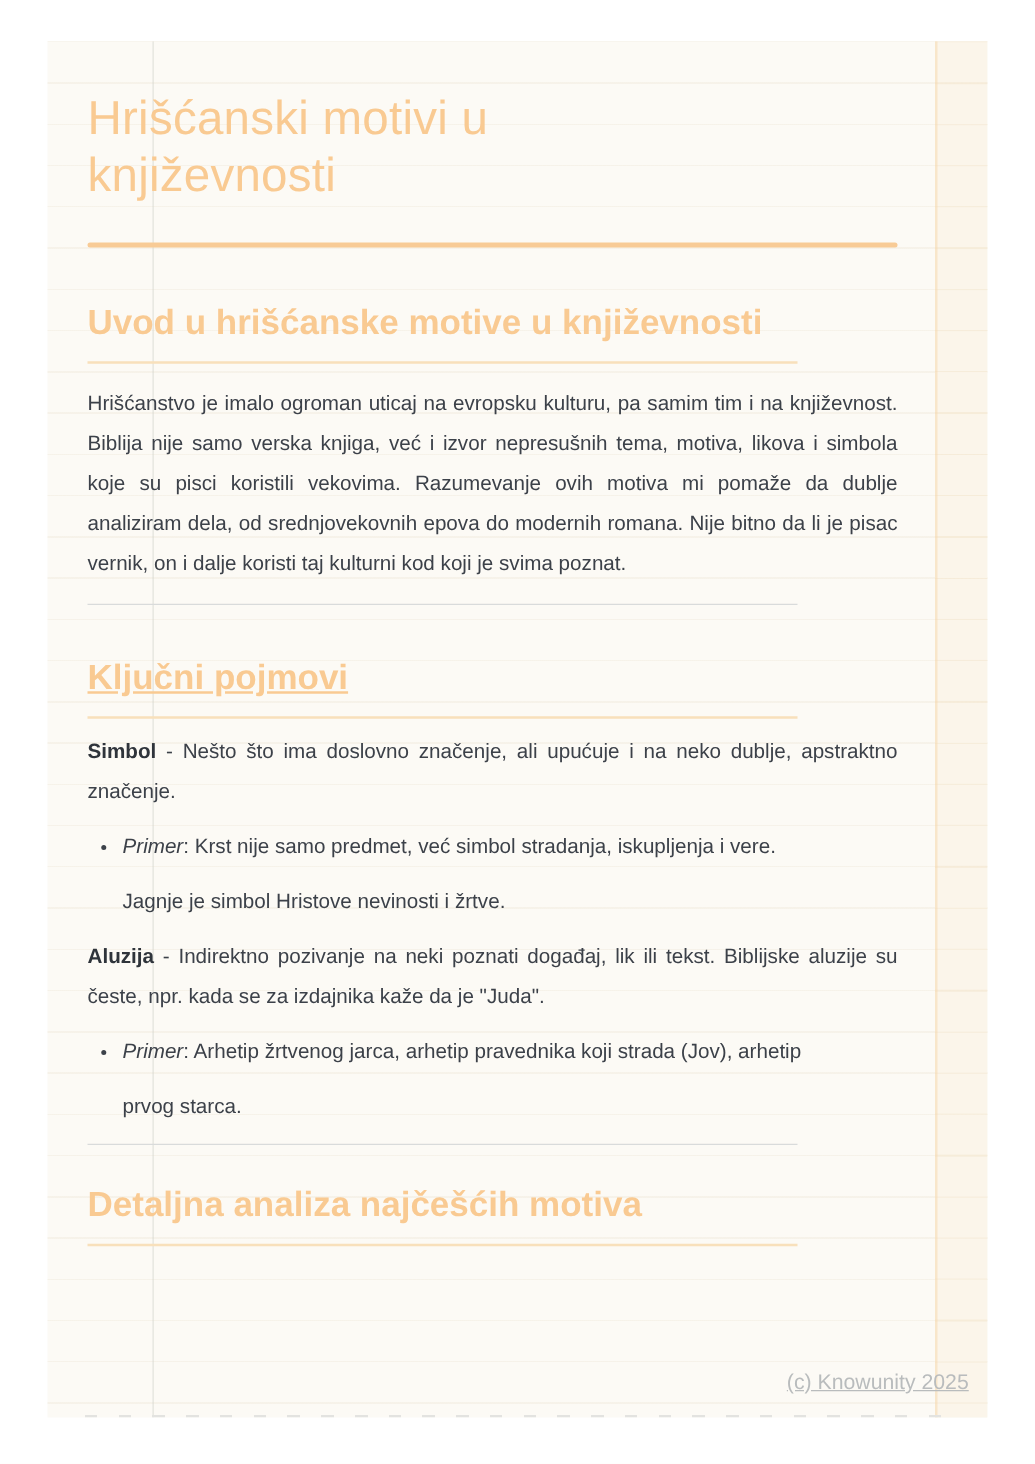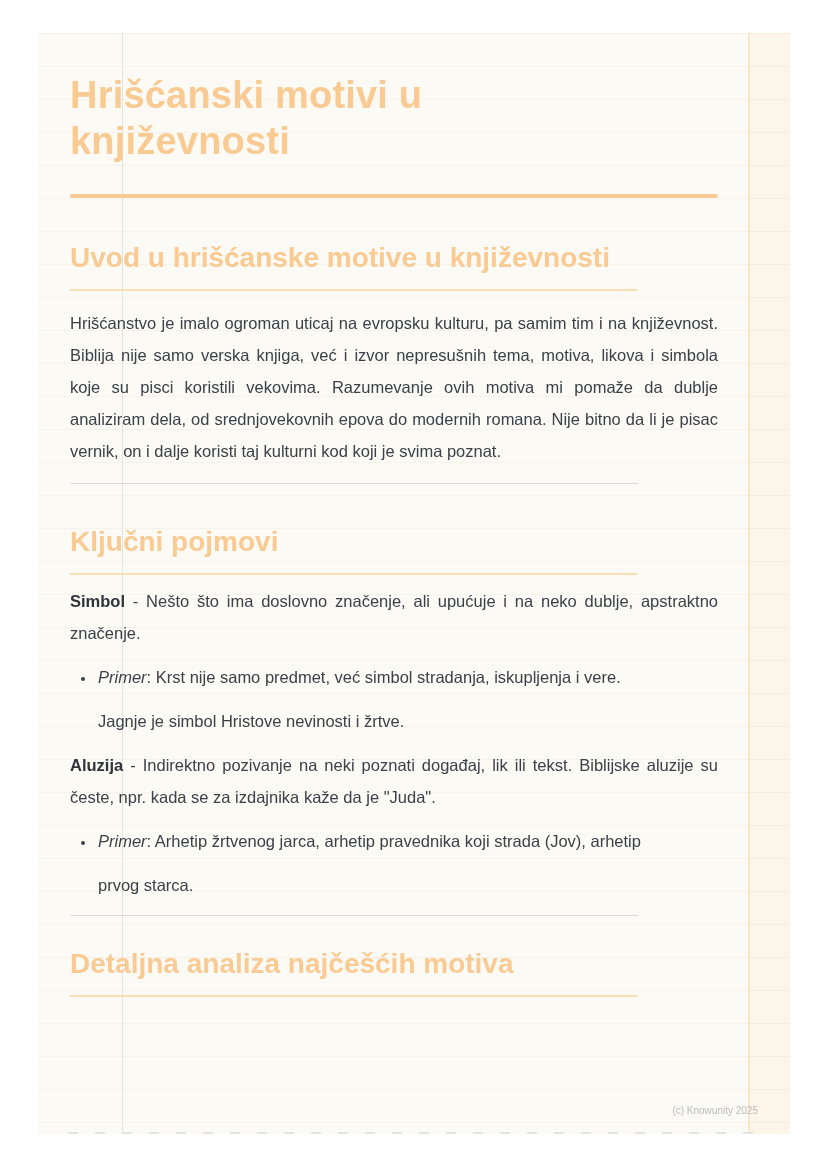--- a/index.html
+++ b/index.html
@@ -30,21 +30,21 @@
   }
   .content{
     position:relative;
     padding:40px 72px 0 32px;
   }
   h1{
     margin:0;
     max-width:460px;
     font-size:38px;
     line-height:1.2;
-    font-weight:bold;
+    font-weight:normal;
     letter-spacing:0.2px;
     color:#f9ca92;
   }
   .title-rule{
     margin-top:30px;
     height:4px;
     background:#f8cb96;
     border-radius:2px;
   }
   h2{
@@ -61,21 +61,21 @@
     height:2px;
     background:#f8e0bb;
   }
   .sep{
     width:568px;
     height:1px;
     background:#d9dbdb;
   }
   .sep-1{margin-top:16px;}
   .sep-2{margin-top:8px;}
-  .h2-kljucni{margin-top:40px;}
+  .h2-kljucni{margin-top:40px;text-decoration:underline;}
   .h2-detaljna{margin-top:30px;}
   p.body{
     margin:0;
     font-size:16.5px;
     line-height:32px;
     color:#3c4149;
     text-align:justify;
   }
   p.intro{margin-top:16px;}
   p.term{margin-top:10px;}
@@ -90,23 +90,24 @@
     font-size:16.5px;
     line-height:44px;
     color:#3c4149;
     padding-left:2px;
     max-width:560px;
   }
   ul.bullets li::marker{color:#3c4149;font-size:14px;}
   em{font-style:italic;}
   .footer{
     position:absolute;
-    right:32px;bottom:18px;
-    font-size:10px;
+    right:15px;bottom:18px;
+    font-size:17px;
     color:#b9bcbd;
+    text-decoration:underline;
   }
   .bottom-dashes{
     position:absolute;
     left:30px;right:30px;bottom:0;
     height:2px;
     background:repeating-linear-gradient(90deg,#e3e3e0 0 10px, transparent 10px 27px);
   }
 </style>
 </head>
 <body>

